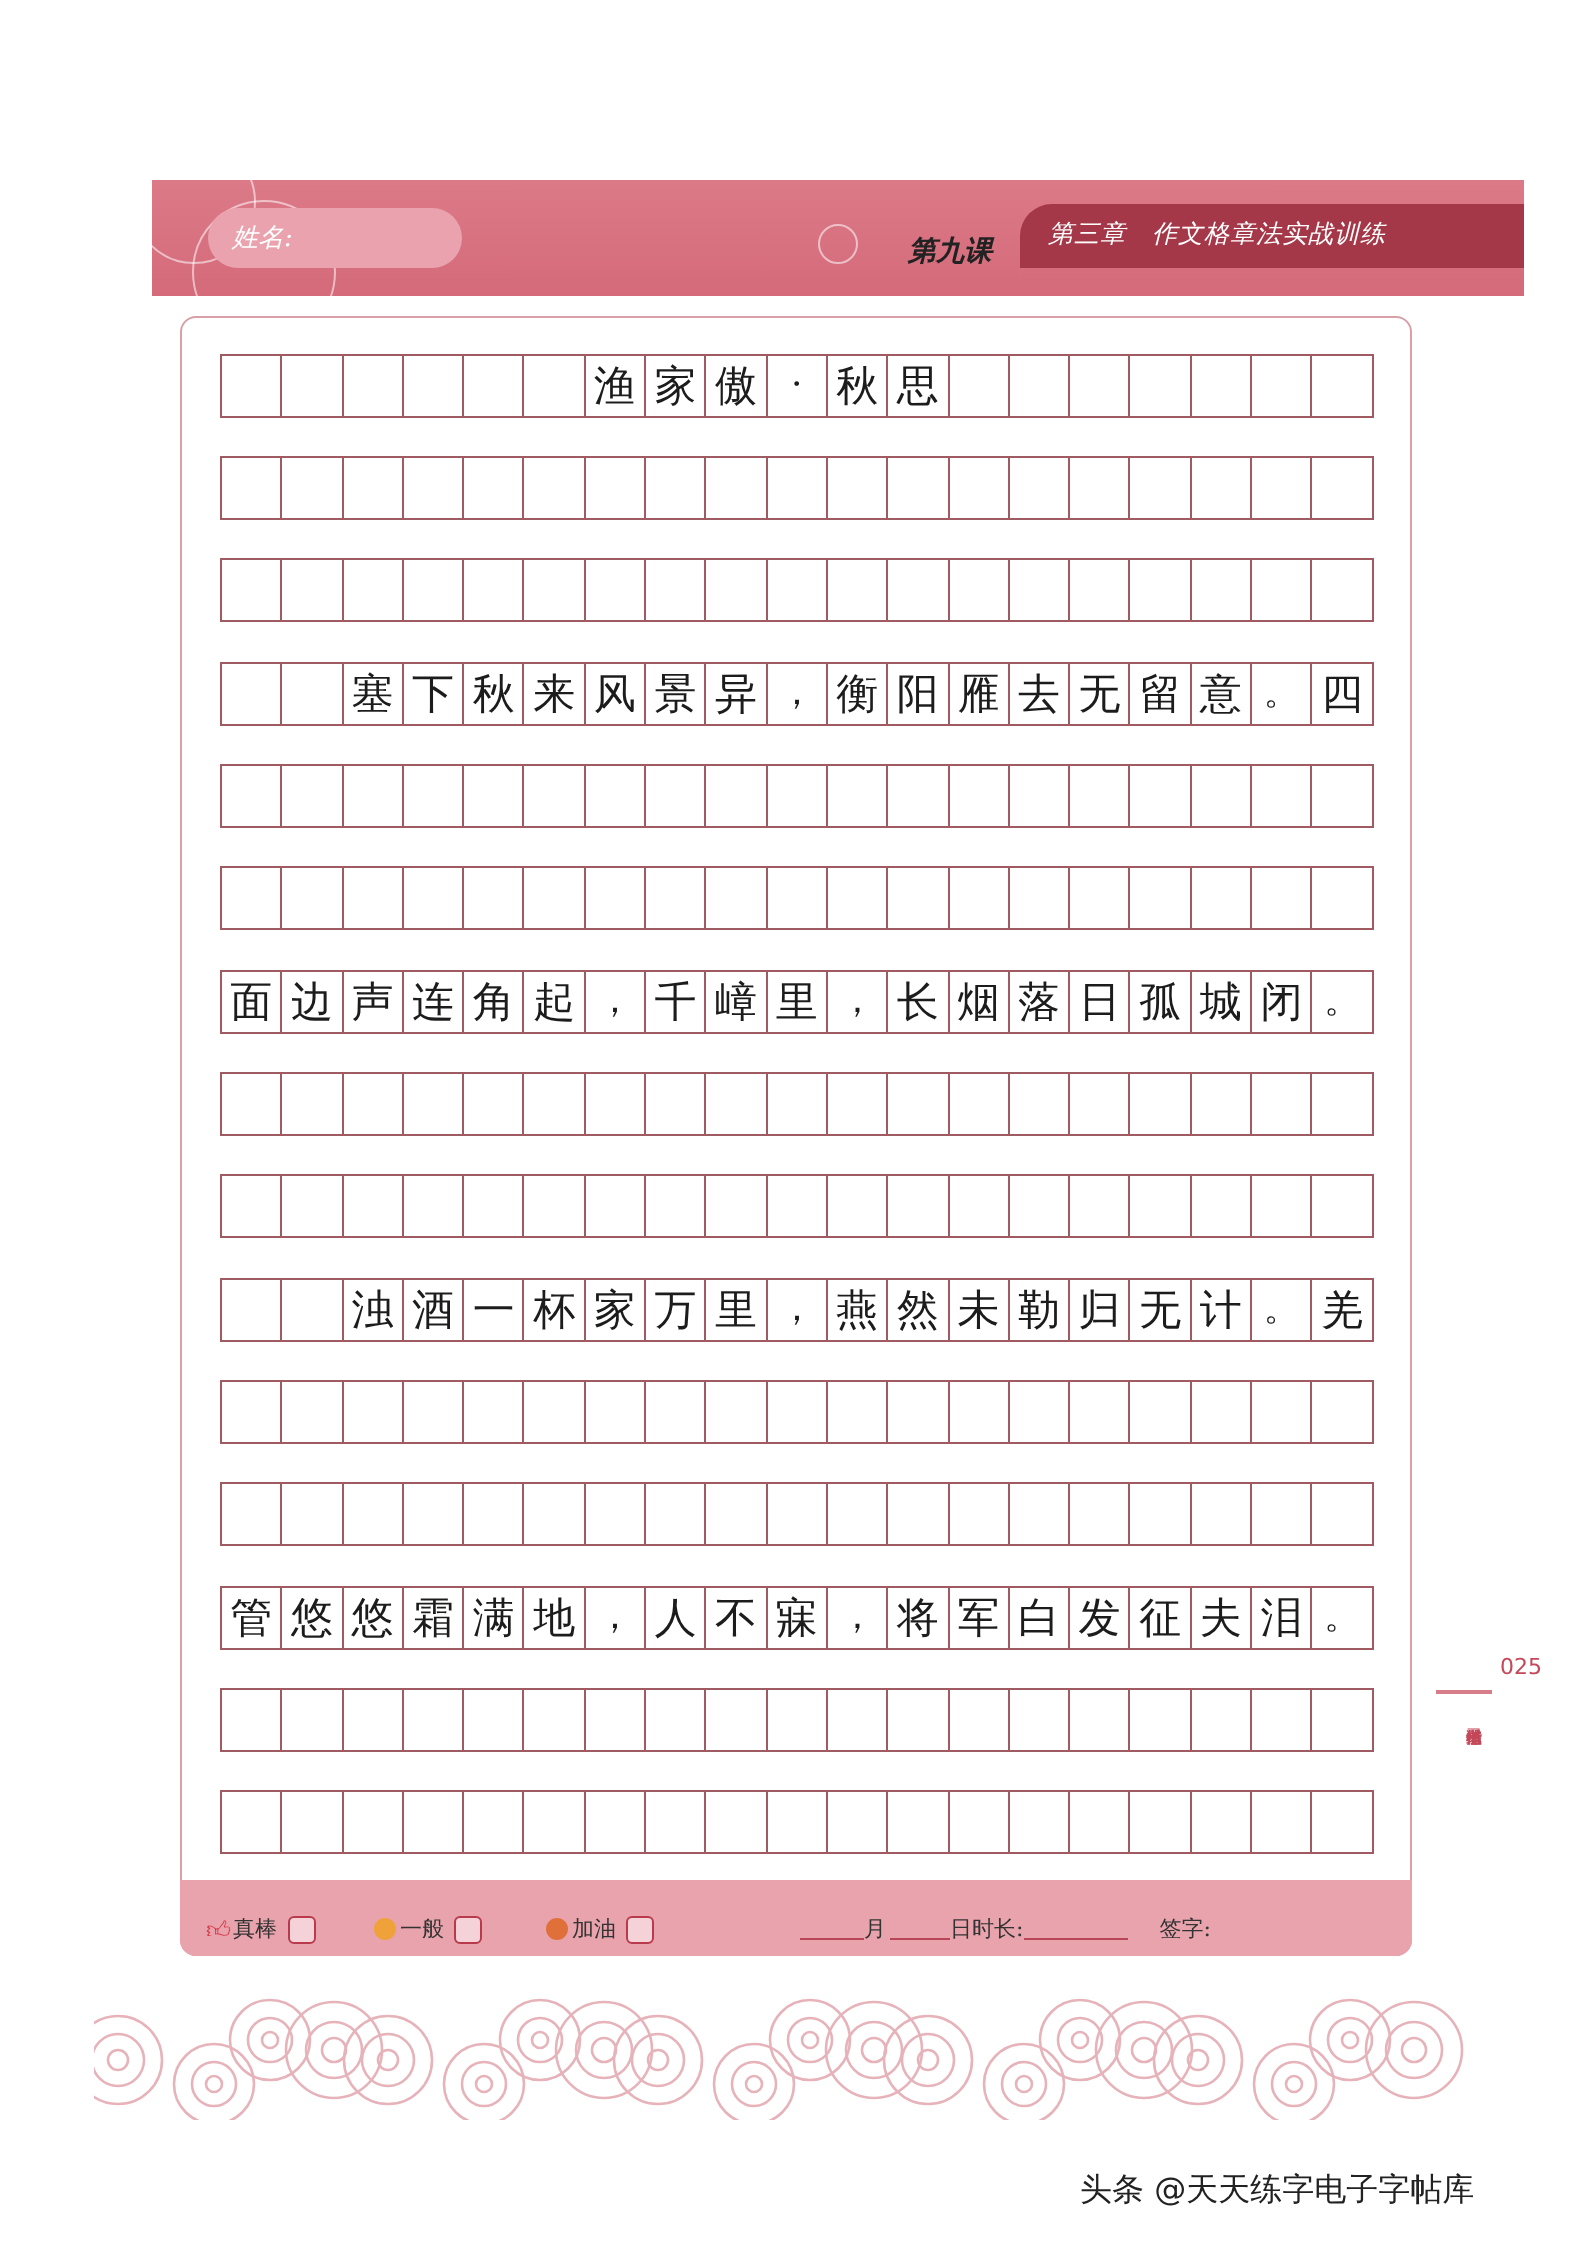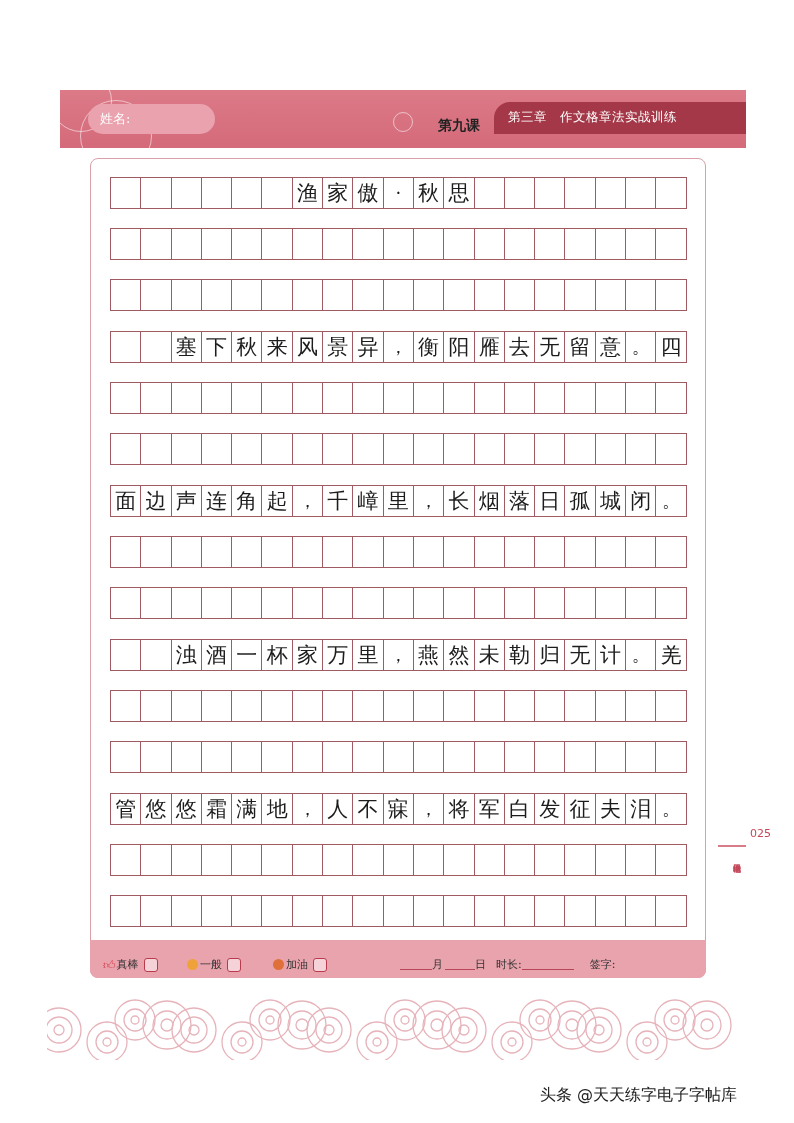--- a/index.html
+++ b/index.html
@@ -1,18 +1,18 @@
 <!DOCTYPE html>
 <html><head>
 <meta charset="utf-8">
 <style>
   html,body{margin:0;padding:0;background:#fff;}
   body{width:794px;height:1123px;position:relative;overflow:hidden;font-family:"DejaVu Serif",serif;}
-  .header{position:absolute;left:60px;top:90px;width:686px;height:58px;background:#d9707f;
-    background:linear-gradient(180deg,#dc7a88 0%,#d46a7a 100%);}
+  .header{position:absolute;left:76px;top:90px;width:686px;height:58px;background:#d9707f;
+    background:linear-gradient(180deg,#dc7a88 0%,#d46a7a 100%);font-style:italic;}
   .name-pill{position:absolute;left:28px;top:14px;width:127px;height:30px;border-radius:15px;
     background:#eaa3ae;}
   .name-label{position:absolute;left:12px;top:6px;font-size:13px;color:#fff;font-family:"DejaVu Serif",serif;}
   .lesson-title{position:absolute;left:378px;top:27px;font-size:14px;font-weight:bold;color:#222;}
   .chapter-tab{position:absolute;right:0;top:12px;width:204px;height:32px;background:#a53848;
     border-radius:16px 0 0 0;padding-left:48px;}
   .chapter-tab span{position:absolute;left:14px;top:7px;font-size:12.5px;color:#fff;white-space:nowrap;letter-spacing:0.5px;}
   .hdr-cloud{position:absolute;border:1.5px solid rgba(255,255,255,0.55);border-radius:50%;}
   .frame{position:absolute;left:90px;top:158px;width:616px;height:820px;border:1.5px solid #d9a0a8;border-radius:8px;background:#fff;box-sizing:border-box;}
   .footer-bar{position:absolute;left:90px;top:940px;width:616px;height:38px;background:#e9a3ad;border-radius:0 0 8px 8px;box-sizing:border-box;}
@@ -383,21 +383,21 @@
 <div class="footer-item" style="left:273px;">
   <span class="icon-face" style="background:#e0703a;"></span>
   <span>加油</span>
   <span class="checkbox"></span>
 </div>
 <div class="footer-item" style="left:400px;">
   <span class="blank" style="width:32px;"></span>
   <span>月</span>
   <span class="blank" style="width:30px;margin-left:2px;"></span>
   <span>日</span>
-  <span style="margin-left:10px;">时长:</span>
+  <span style="">时长:</span>
   <span class="blank" style="width:52px;"></span>
   <span style="margin-left:16px;">签字:</span>
 </div>
 
 <div class="page-num">025</div>
 <div class="page-rule"></div>
 <div class="vert-title">楷书考试体练习册</div>
 
 <svg class="clouds" viewBox="0 0 693 70">
   <g fill="none" stroke="#e6b3ba" stroke-width="1.3">

